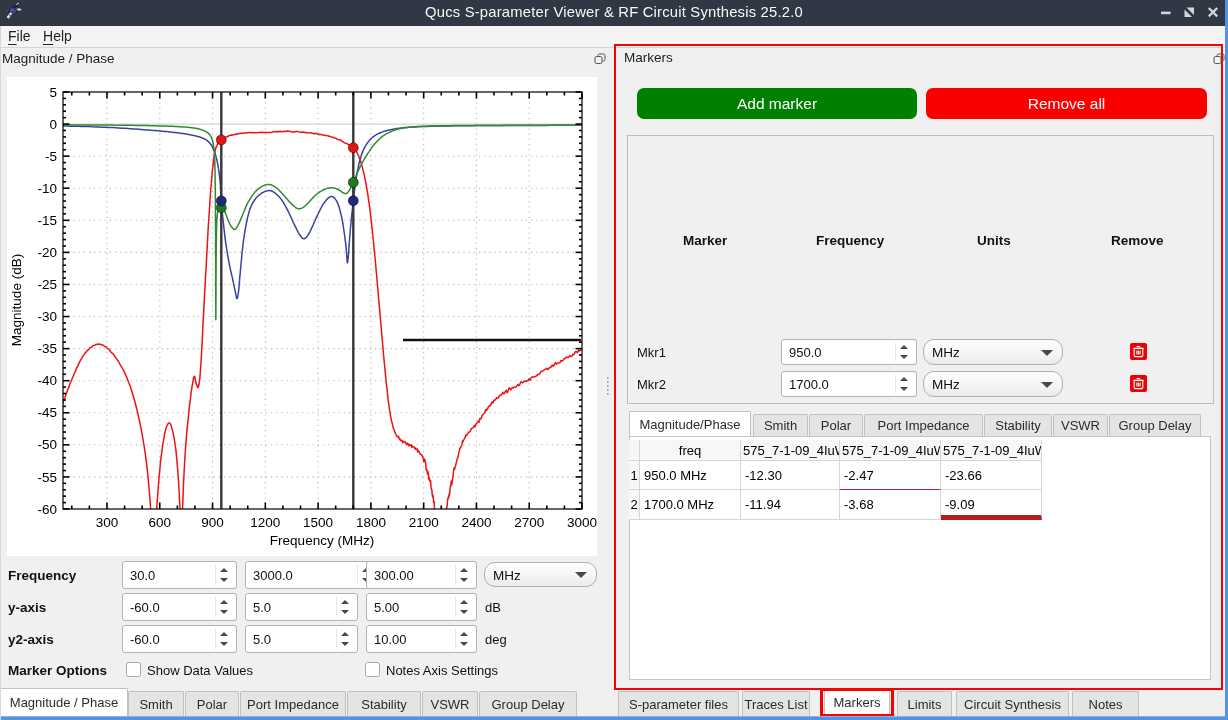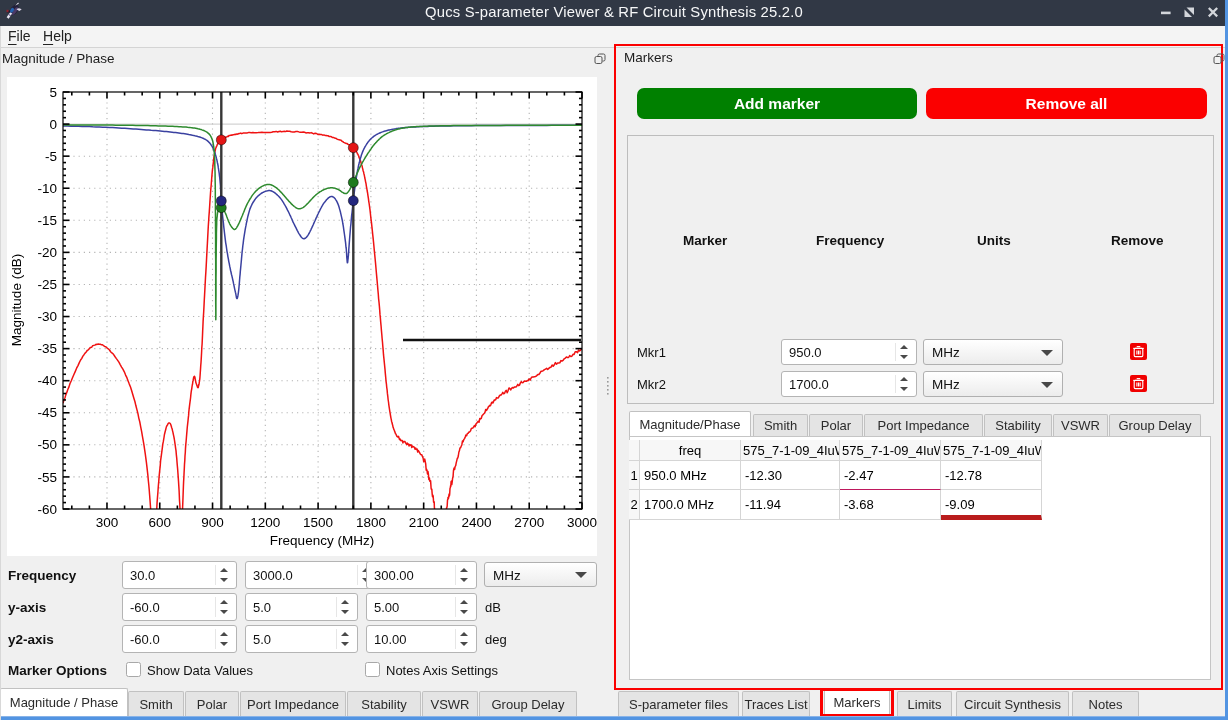--- a/index.html
+++ b/index.html
@@ -6,30 +6,30 @@
 .titlebar{position:absolute;left:0;top:0;width:1228px;height:26px;background:#313845;color:#f6f7f8}
 .title{position:absolute;left:0;top:0;width:1228px;height:26px;text-align:center;line-height:25px;font-weight:normal;font-size:14.8px;letter-spacing:0.2px}
 .menubar{position:absolute;left:0;top:26px;width:1228px;height:22px;background:#f4f4f4;border-bottom:1px solid #d4d4d4}
 .menuitem{position:absolute;top:0;height:21px;line-height:21px;font-size:14px;color:#222}
 .panel-title{position:absolute;font-size:13.5px;color:#1c1c1c}
 .spin{position:absolute;background:#fff;border:1px solid #b4b4b4;border-radius:3px}
 .spin::after{content:"";position:absolute;right:20px;top:3px;bottom:3px;width:1px;background:#e6e6e6}
 .sv{position:absolute;left:7px;top:50%;transform:translateY(-50%);color:#111}
 .up{position:absolute;right:8px;top:30%;transform:translateY(-50%);width:0;height:0;border-left:4px solid transparent;border-right:4px solid transparent;border-bottom:4.2px solid #4a4a4a}
 .dn{position:absolute;right:8px;top:70%;transform:translateY(-50%);width:0;height:0;border-left:4px solid transparent;border-right:4px solid transparent;border-top:4.2px solid #4a4a4a}
-.combo{position:absolute;background:linear-gradient(#ffffff,#ececec);border:1px solid #b0b0b0;border-radius:3px}
+.combo{position:absolute;background:linear-gradient(#ffffff,#ececec);border:1px solid #b0b0b0;border-radius:11px}
 .cv{position:absolute;left:8px;top:50%;transform:translateY(-50%);font-size:13.5px;color:#111}
 .ca{position:absolute;right:9px;top:54%;transform:translateY(-50%);width:0;height:0;border-left:6px solid transparent;border-right:6px solid transparent;border-top:6px solid #484848}
 .cb{position:absolute;width:15px;height:15px;background:#fff;border:1px solid #a8a8a8;border-radius:2.5px}
 .lbl{position:absolute;font-size:13px;color:#111}
 .blbl{position:absolute;font-size:13.5px;font-weight:bold;color:#111}
 .tab{position:absolute;background:#e4e4e4;border:1px solid #c1c1c1;border-bottom:none;border-radius:2px 2px 0 0;text-align:center;color:#2b2b2b}
 .tab.sel{background:#fff;z-index:3}
 .trash{position:absolute;width:17px;height:17px;background:#f00000;border-radius:2px}
-.btn{position:absolute;border-radius:7px;color:#fff;font-weight:bold;font-size:15.5px;text-align:center}
+.btn{position:absolute;border-radius:7px;color:#fff;font-weight:normal;font-size:15.5px;text-align:center}
 </style></head><body>
 <div class="titlebar">
     <div class="title">Qucs S-parameter Viewer &amp; RF Circuit Synthesis 25.2.0</div>
     <svg style="position:absolute;left:6px;top:1px" width="20" height="23" viewBox="0 0 20 23">
 <g transform="rotate(35 8 10)">
         <ellipse cx="7.5" cy="9" rx="3.6" ry="6" fill="#221f38"></ellipse>
 <ellipse cx="8.8" cy="9.5" rx="1.6" ry="4.6" fill="#4b3a66"></ellipse>
 <path d="M4.6 11 L2.6 15.5 L5.4 13.8 Z" fill="#1b1830"></path>
 <rect x="5.6" y="13.2" width="2.4" height="6.2" fill="#e8e6f2"></rect>
         <rect x="5.6" y="15.4" width="2.4" height="1" fill="#5a4a80"></rect>
@@ -464,21 +464,21 @@
 <div class="abs" style="left:629px;top:436px;width:582px;height:244px;background:#fff;border:1px solid #c5c5c5"></div>
 <div class="abs" style="left:629px;top:440px;width:11px;height:21px;background:#f7f7f7;border-right:1px solid #d5d5d5;border-bottom:1px solid #d5d5d5;line-height:21px;font-size:13px;overflow:hidden;white-space:nowrap;text-align:center;"></div>
 <div class="abs" style="left:640px;top:440px;width:101px;height:21px;background:#f7f7f7;border-right:1px solid #d5d5d5;border-bottom:1px solid #d5d5d5;line-height:21px;font-size:13px;overflow:hidden;white-space:nowrap;text-align:center;">freq</div>
 <div class="abs" style="left:741px;top:440px;width:99px;height:21px;background:#f7f7f7;border-right:1px solid #d5d5d5;border-bottom:1px solid #d5d5d5;line-height:21px;font-size:13px;overflow:hidden;white-space:nowrap;padding-left:2px;">575_7-1-09_4IuWS</div>
 <div class="abs" style="left:840px;top:440px;width:101px;height:21px;background:#f7f7f7;border-right:1px solid #d5d5d5;border-bottom:1px solid #d5d5d5;line-height:21px;font-size:13px;overflow:hidden;white-space:nowrap;padding-left:2px;">575_7-1-09_4IuWS</div>
 <div class="abs" style="left:941px;top:440px;width:101px;height:21px;background:#f7f7f7;border-right:1px solid #d5d5d5;border-bottom:1px solid #d5d5d5;line-height:21px;font-size:13px;overflow:hidden;white-space:nowrap;padding-left:2px;">575_7-1-09_4IuWS</div>
 <div class="abs" style="left:629px;top:461px;width:11px;height:29px;background:#f7f7f7;border-right:1px solid #d5d5d5;border-bottom:1px solid #d5d5d5;text-align:center;line-height:29px;font-size:13px">1</div>
 <div class="abs" style="left:640px;top:461px;width:101px;height:29px;border-right:1px solid #d5d5d5;border-bottom:1px solid #d5d5d5;line-height:29px;font-size:13px;padding-left:4px;overflow:hidden;white-space:nowrap">950.0 MHz</div>
 <div class="abs" style="left:741px;top:461px;width:99px;height:29px;border-right:1px solid #d5d5d5;border-bottom:1px solid #d5d5d5;line-height:29px;font-size:13px;padding-left:4px;overflow:hidden;white-space:nowrap">-12.30</div>
 <div class="abs" style="left:840px;top:461px;width:101px;height:29px;border-right:1px solid #d5d5d5;border-bottom:1px solid #be185d;line-height:29px;font-size:13px;padding-left:4px;overflow:hidden;white-space:nowrap">-2.47</div>
-<div class="abs" style="left:941px;top:461px;width:101px;height:29px;border-right:1px solid #d5d5d5;border-bottom:1px solid #d5d5d5;line-height:29px;font-size:13px;padding-left:4px;overflow:hidden;white-space:nowrap">-12.78</div>
+<div class="abs" style="left:941px;top:461px;width:101px;height:29px;border-right:1px solid #d5d5d5;border-bottom:1px solid #d5d5d5;line-height:29px;font-size:13px;padding-left:4px;overflow:hidden;white-space:nowrap">-23.66</div>
 <div class="abs" style="left:629px;top:490px;width:11px;height:30px;background:#f7f7f7;border-right:1px solid #d5d5d5;border-bottom:1px solid #d5d5d5;text-align:center;line-height:30px;font-size:13px">2</div>
 <div class="abs" style="left:640px;top:490px;width:101px;height:30px;border-right:1px solid #d5d5d5;border-bottom:1px solid #d5d5d5;line-height:30px;font-size:13px;padding-left:4px;overflow:hidden;white-space:nowrap">1700.0 MHz</div>
 <div class="abs" style="left:741px;top:490px;width:99px;height:30px;border-right:1px solid #d5d5d5;border-bottom:1px solid #d5d5d5;line-height:30px;font-size:13px;padding-left:4px;overflow:hidden;white-space:nowrap">-11.94</div>
 <div class="abs" style="left:840px;top:490px;width:101px;height:30px;border-right:1px solid #d5d5d5;border-bottom:1px solid #d5d5d5;line-height:30px;font-size:13px;padding-left:4px;overflow:hidden;white-space:nowrap">-3.68</div>
 <div class="abs" style="left:941px;top:490px;width:101px;height:30px;border-right:1px solid #d5d5d5;border-bottom:5px solid #b91c1c;line-height:30px;font-size:13px;padding-left:4px;overflow:hidden;white-space:nowrap">-9.09</div>
 <div class="tab" style="left:618px;top:691px;width:121px;height:25px;line-height:25px;font-size:13px">S-parameter files</div>
 <div class="tab" style="left:742px;top:691px;width:68px;height:25px;line-height:25px;font-size:13px">Traces List</div>
 <div class="tab sel" style="left:824px;top:688px;width:66px;height:28px;line-height:28px;font-size:13px">Markers</div>
 <div class="tab" style="left:897px;top:691px;width:55px;height:25px;line-height:25px;font-size:13px">Limits</div>
 <div class="tab" style="left:956px;top:691px;width:113px;height:25px;line-height:25px;font-size:13px">Circuit Synthesis</div>

